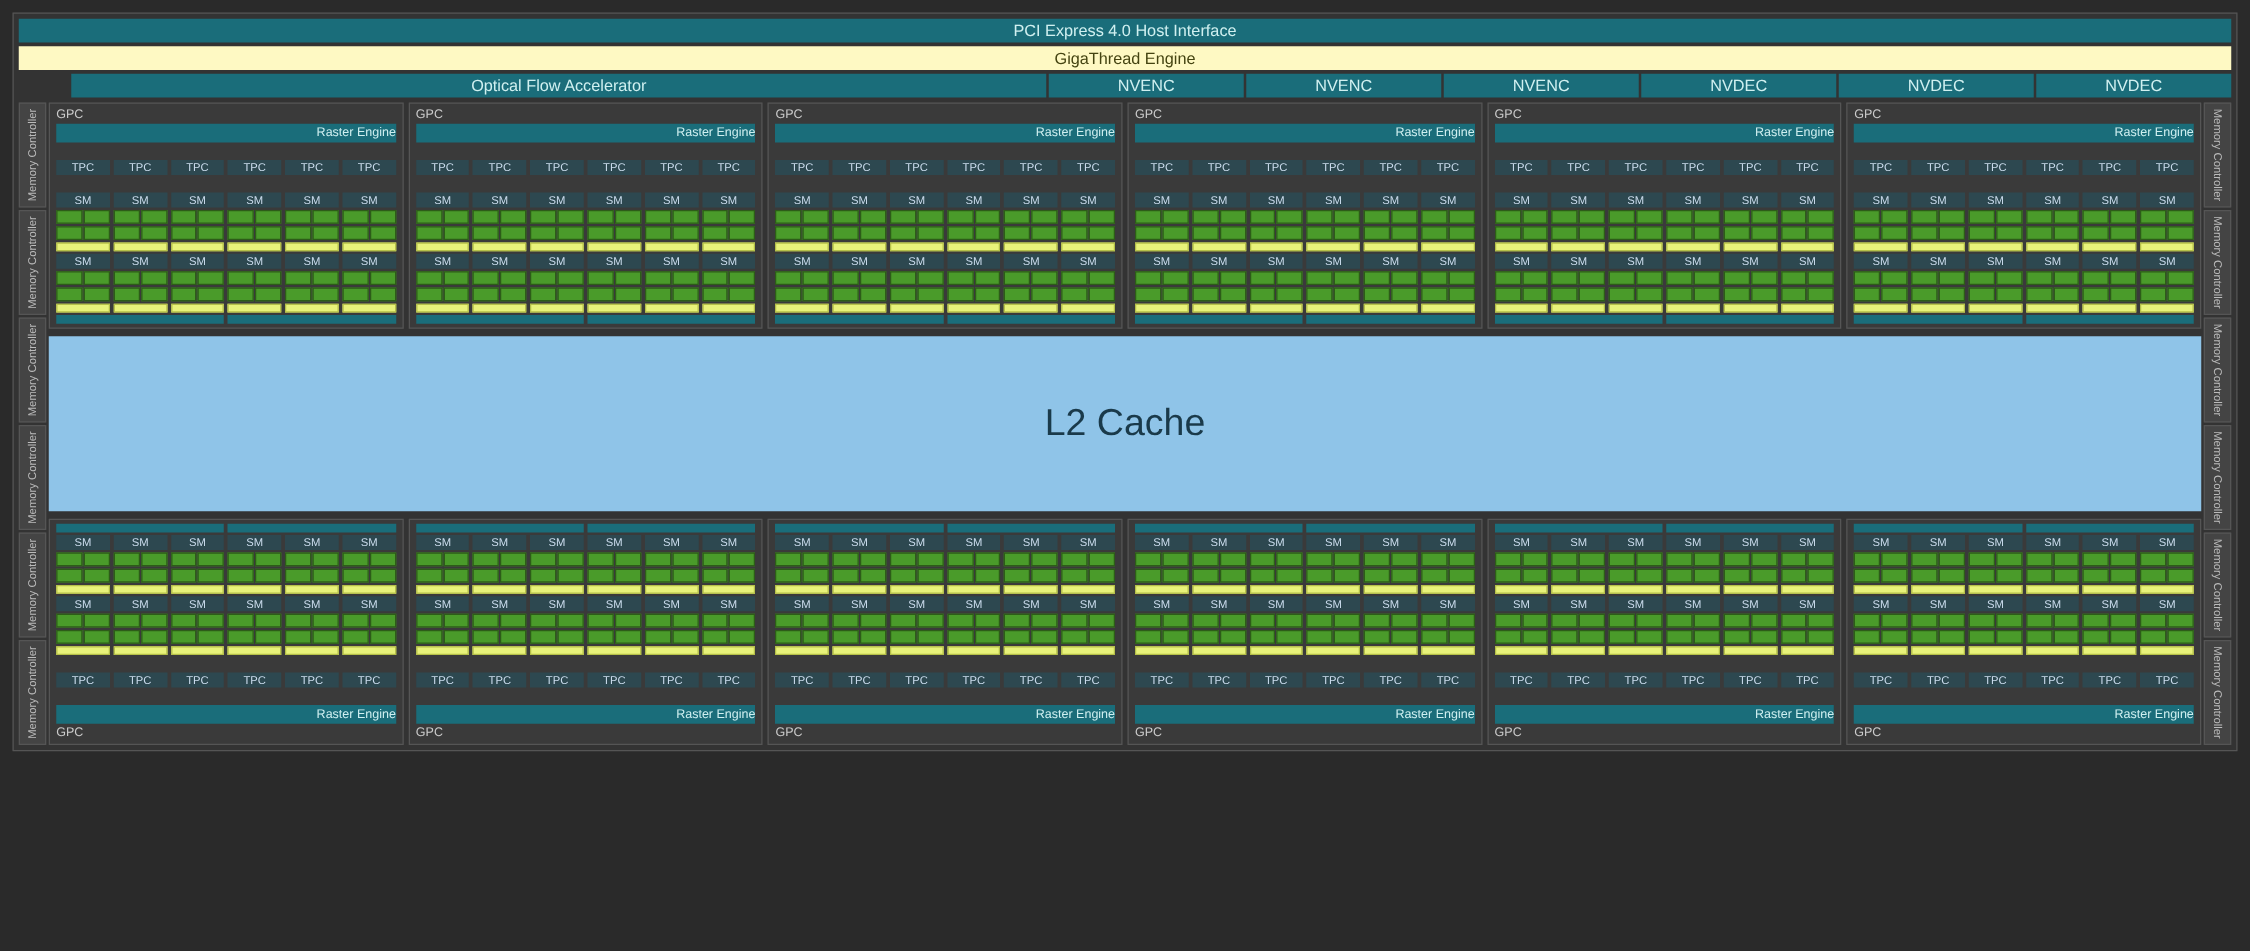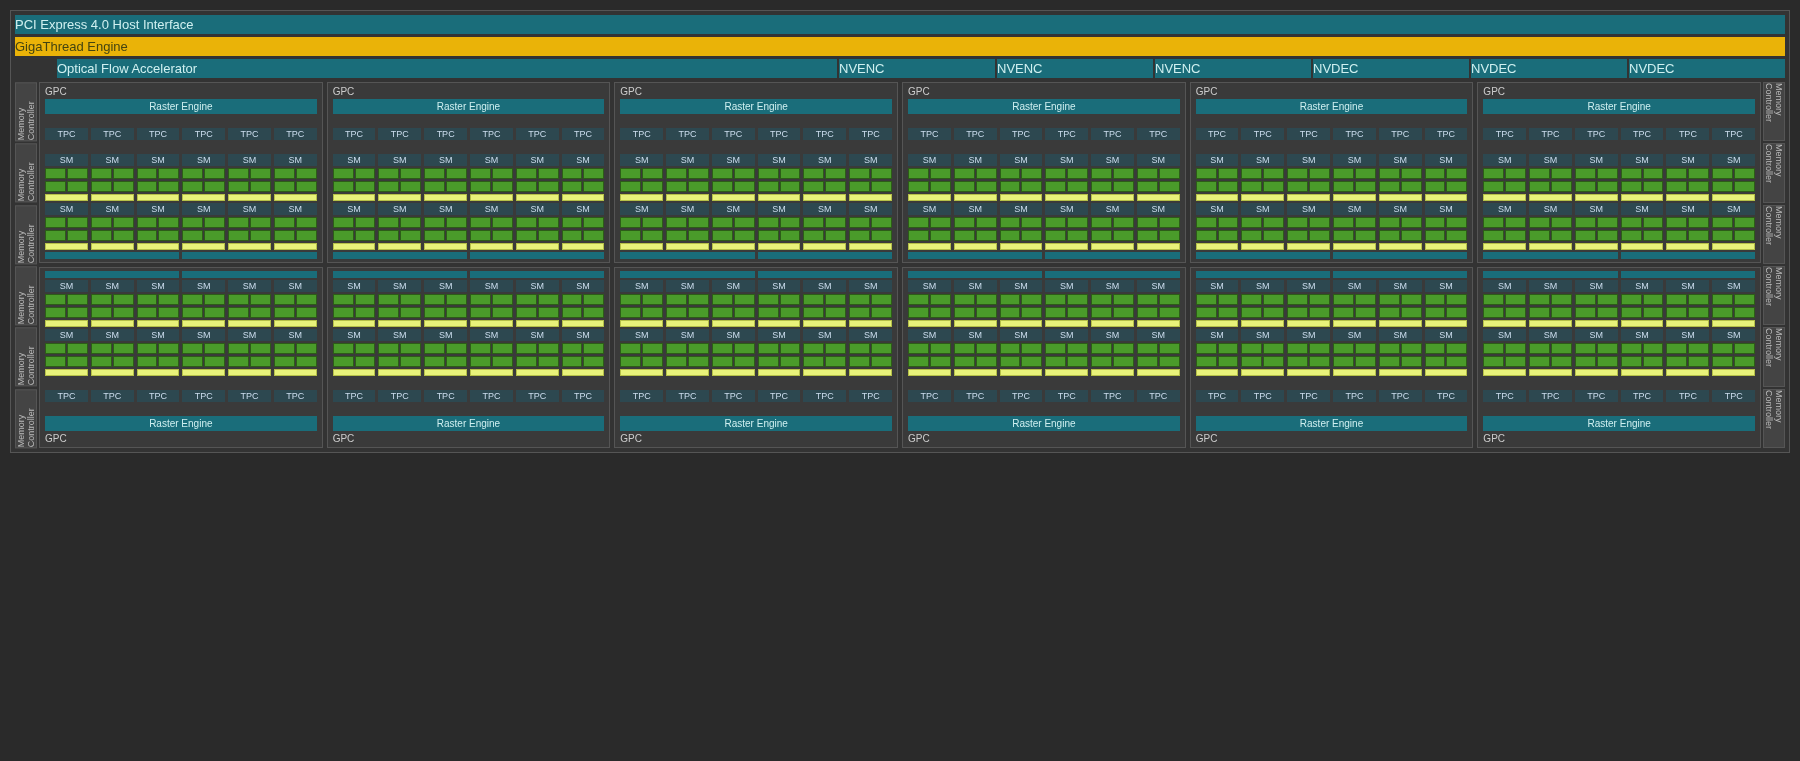--- a/index.html
+++ b/index.html
@@ -9,27 +9,27 @@
   padding: 10px;
   width: 1800px;
 }
 .chip {
   border: 1px solid #555;
   background: #333;
   padding: 4px;
 }
 .top-bars { display: flex; flex-direction: column; gap: 3px; margin-bottom: 4px; }
 .bar {
-  text-align: left;
+  text-align: center;
   font-size: 13px;
   padding: 2px 0;
   color: #e8e8e8;
 }
 .bar-teal { background: #1a6d7a; color: #d0f0f0; }
-.bar-orange { background: #eab308; color: #441; }
+.bar-orange { background: #fef9c3; color: #441; }
 .row-bars { display: flex; gap: 2px; padding-left: 42px; }
 .row-bars .bar { flex: 1; }
 .row-bars .bar-ofa { flex: 5; }
 .main-area { display: flex; gap: 2px; }
 .memctrl-col { display: flex; flex-direction: column; gap: 2px; width: 22px; }
 .memctrl {
   flex: 1;
   background: #444;
   border: 1px solid #555;
   writing-mode: vertical-rl;
@@ -44,21 +44,21 @@
 .gpc {
   flex: 1;
   border: 1px solid #555;
   background: #3a3a3a;
   padding: 3px;
   display: flex;
   flex-direction: column;
   gap: 2px;
 }
 .gpc-label { font-size: 10px; color: #ccc; padding: 0 2px; }
-.raster { background: #1a6d7a; color: #cfeff0; font-size: 10px; text-align: center; padding: 2px 0; margin: 0 2px; }
+.raster { background: #1a6d7a; color: #cfeff0; font-size: 10px; text-align: right; padding: 2px 0; margin: 0 2px; }
 .tpc-row { display: flex; gap: 3px; padding: 12px 2px; }
 .tpc {
   flex: 1;
   background: #2d4850;
   color: #cde;
   font-size: 9px;
   text-align: center;
   padding: 1px 0;
 }
 .sm-section { display: flex; flex-direction: column; gap: 2px; padding: 0 2px; }
@@ -1210,20 +1210,21 @@
                   </div>
                 </div>
               </div>
             </div>
             <div class="strip-row">
               <div class="strip"></div>
               <div class="strip"></div>
             </div>
           </div>
         </div>
+      <div class="l2">L2 Cache</div>
       <div class="gpc-row" id="gpc-bot">
           <div class="gpc bottom">
             <div class="gpc-label">GPC</div>
             <div class="raster">Raster Engine</div>
             <div class="tpc-row">
               <div class="tpc">TPC</div>
               <div class="tpc">TPC</div>
               <div class="tpc">TPC</div>
               <div class="tpc">TPC</div>
               <div class="tpc">TPC</div>

